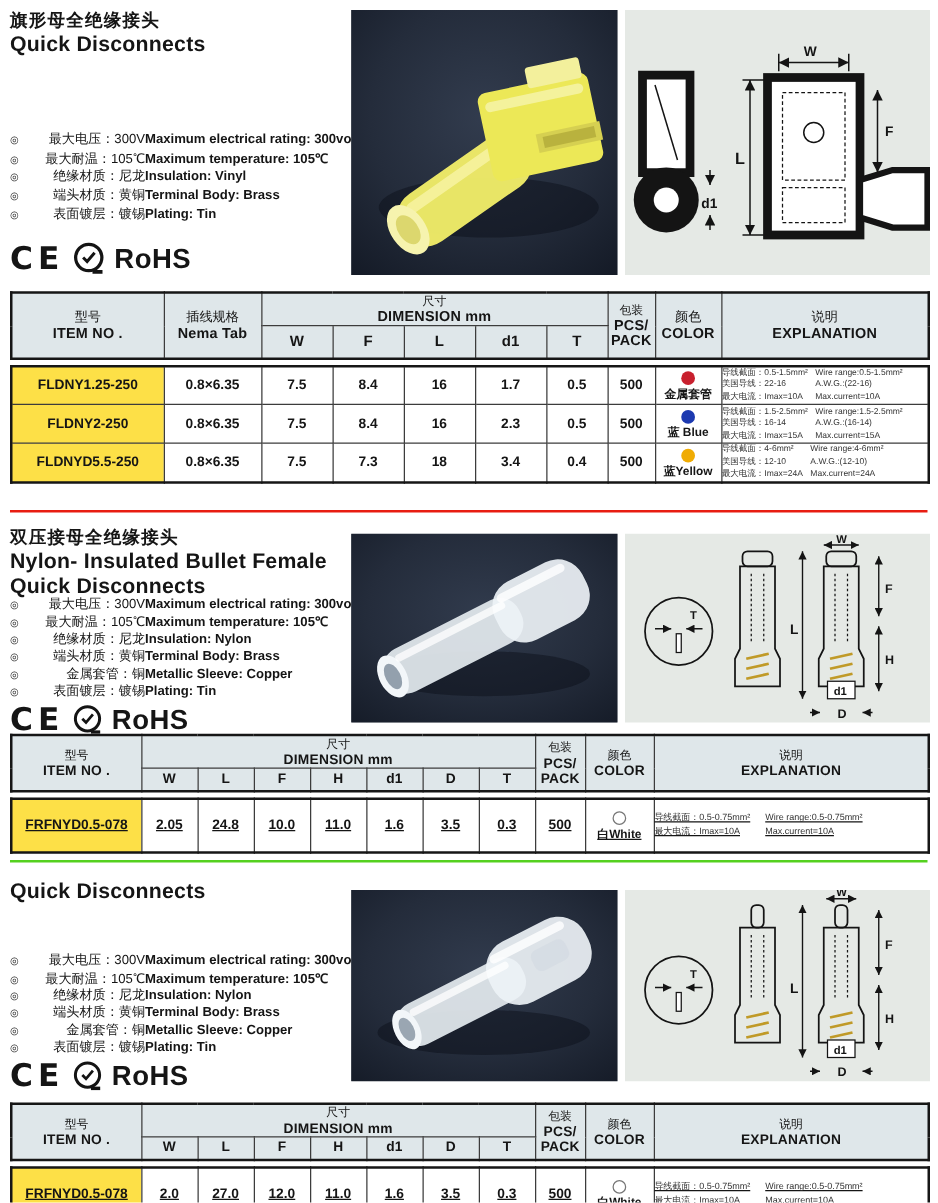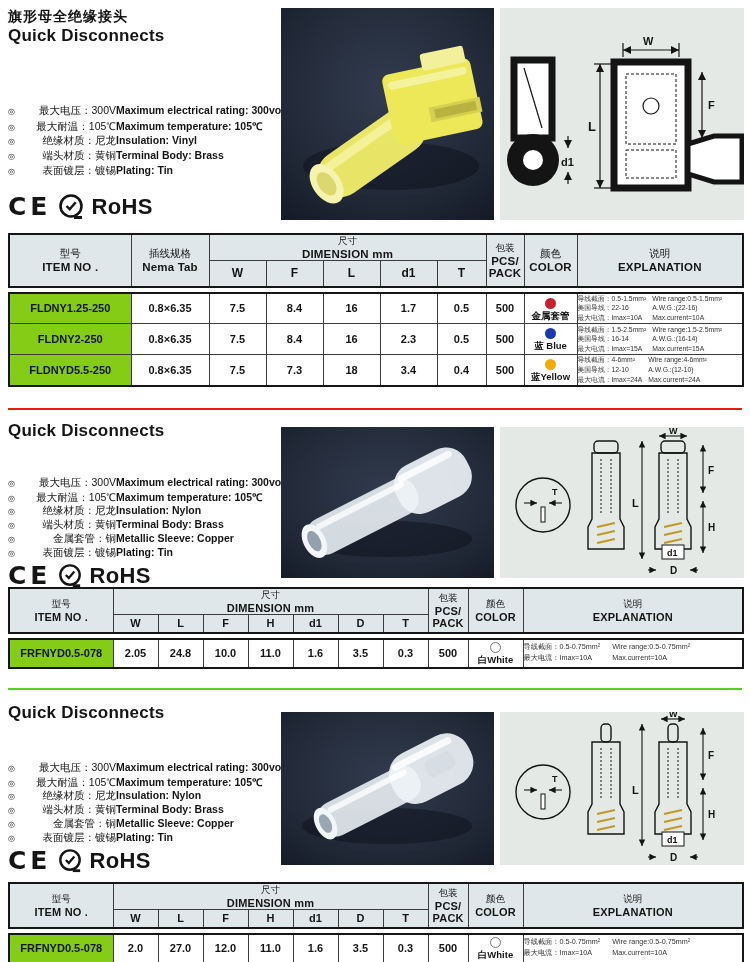--- a/index.html
+++ b/index.html
@@ -42,23 +42,23 @@
   .h-en { font-size:11.5px; font-weight:bold; letter-spacing:0.2px; }
   .t23 .h-zh { font-size:9.5px; }
   .t23 .h-en { font-size:11px; }
 
   .t1 .row-grp td { height:26px; }
   .t1 .row-sub td { height:26px; font-size:12px; font-weight:bold; }
   .t23 .row-grp td { height:20px; }
   .t23 .row-sub td { height:18px; font-size:11px; font-weight:bold; }
 
   .t1 .body-t tr { height:31px; }
-  .t23 .body-t tr { height:29px; }
+  .t23 .body-t tr { height:43px;text-decoration:underline; }
   .body-t td { font-size:11px; font-weight:bold; }
-  .item-cell { background:#84cc16; }
+  .item-cell { background:#fde047; }
 
   .color-cell { font-weight:normal; }
   .dot { display:inline-block; width:11px; height:11px; border-radius:50%; margin-top:2px; }
   .dot.outline { background:#fff; border:1.5px solid #777; }
   .dot-label { font-size:9.5px; line-height:1.1; }
 
   .expl-cell { padding:1px 2px; }
   .expl-flex { display:flex; justify-content:flex-start; gap:6px; }
   .expl-col { text-align:left; font-weight:normal; white-space:nowrap; color:#333; }
   .t1 .expl-col { font-size:6.8px; line-height:1.4; }
@@ -321,21 +321,23 @@
       </tbody>
     </table>
   </div>
 </section>
 
 <div class="divider" style="top: 408px; background-color: rgb(232, 29, 18);"></div>
 
 <section class="sec sec2" style="top:415px;height:272px;">
 
   <div class="titleblock" style="left:8px;top:6px;">
+    <div class="zh-title">双压接母全绝缘接头</div>
     <div class="en-title">
+      <div>Nylon- Insulated Bullet Female</div>
       <div>Quick Disconnects</div>
     </div>
   </div>
 
   <div class="specs" style="left:8px;top:61px;">
     <div class="spec">
         <span class="bullet">◎</span>
         <span class="s-zh">最大电压：300V</span>
         <span class="s-en">Maximum electrical rating: 300volts</span>
       </div>

